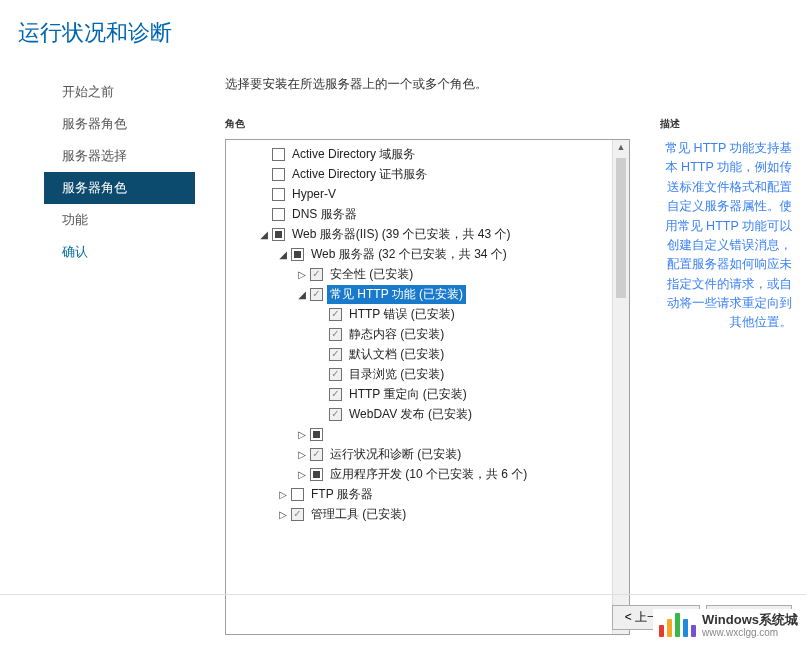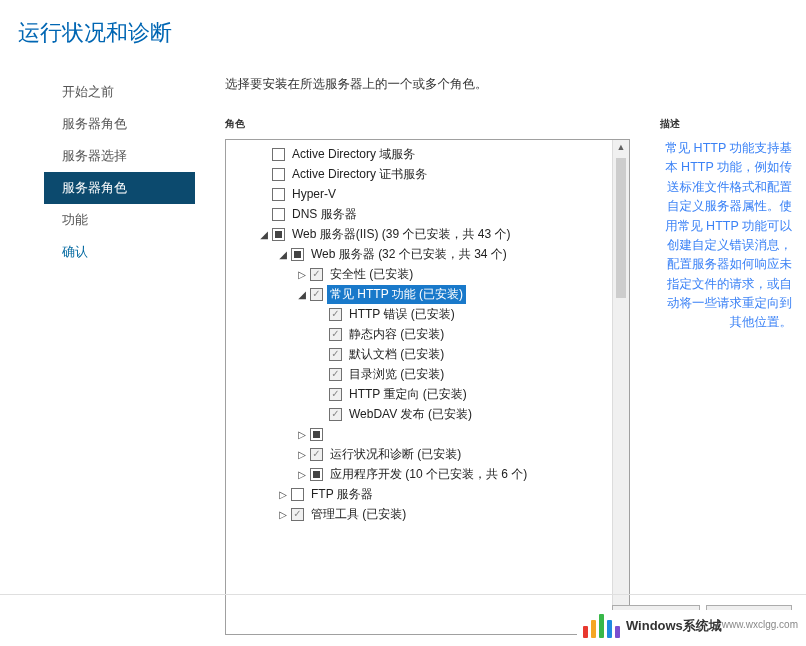--- a/index.html
+++ b/index.html
@@ -33,21 +33,21 @@
 .cb.partial { background: #fff; }
 .cb.partial::after { content: ""; width: 7px; height: 7px; background: #444; }
 .node-label { font-size: 12px; color: #222; padding: 1px 3px; }
 .node-label.selected { background: #1979ca; color: #fff; }
 .desc-text { font-size: 12.5px; line-height: 1.55; color: #3b82f6; text-align: right; }
 .footer { position: absolute; bottom: 16px; right: 0; left: 0; display: flex; justify-content: flex-end; align-items: center; gap: 6px; padding-right: 14px; border-top: 1px solid #dfdfdf; padding-top: 10px; }
 .btn { border: 1px solid #acacac; background: #efefef; padding: 3px 12px; font-size: 12px; cursor: pointer; min-width: 86px; }
 .watermark { position: absolute; right: 2px; bottom: 4px; display: flex; align-items: center; gap: 6px; background: #fff; padding: 4px 6px; }
 .wm-bars { display: flex; gap: 3px; align-items: flex-end; height: 24px; }
 .wm-bar { width: 5px; border-radius: 1px; }
-.wm-text { display: flex; flex-direction: row; line-height: 1.1; }
+.wm-text { display: flex; flex-direction: column; line-height: 1.1; }
 .wm-title { font-size: 13px; font-weight: 700; color: #333; }
 .wm-url { font-size: 10px; color: #888; }
 </style>
 </head>
 <body>
 
 <div class="header">
   <div class="page-title">运行状况和诊断</div>
 </div>
 

